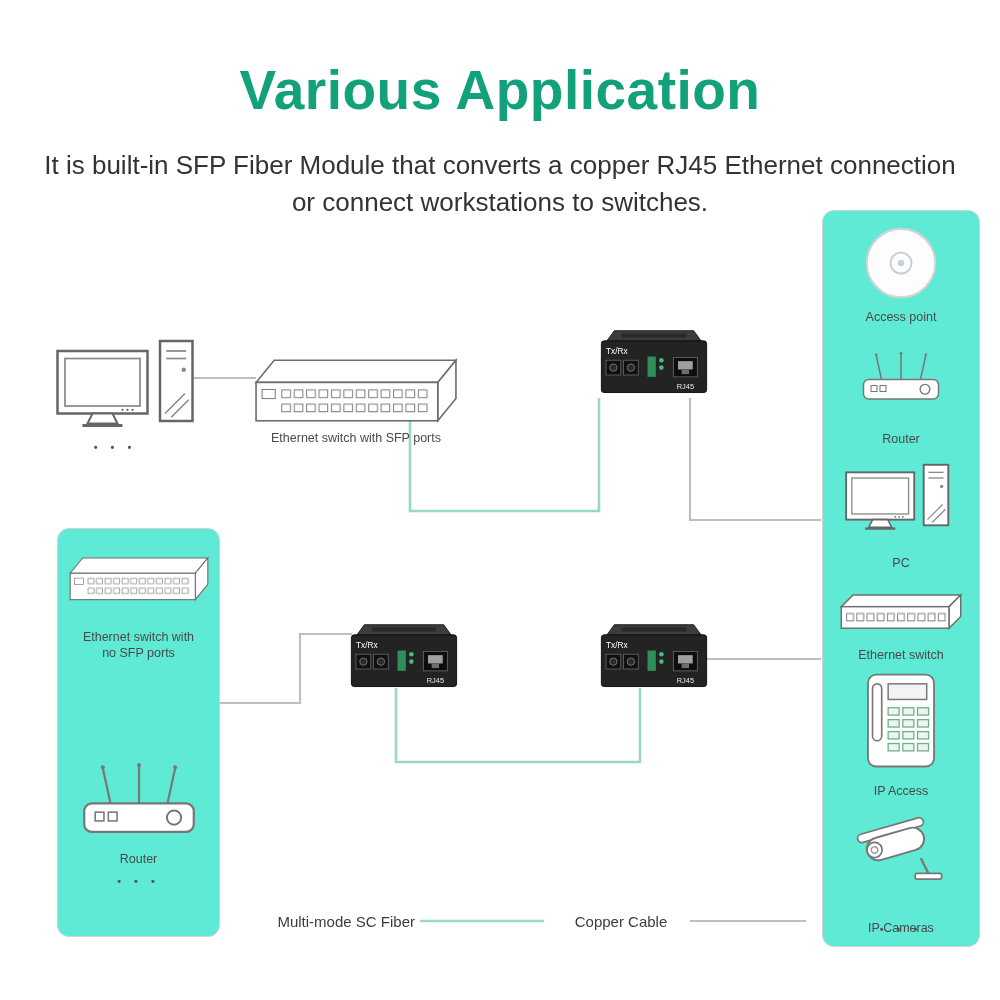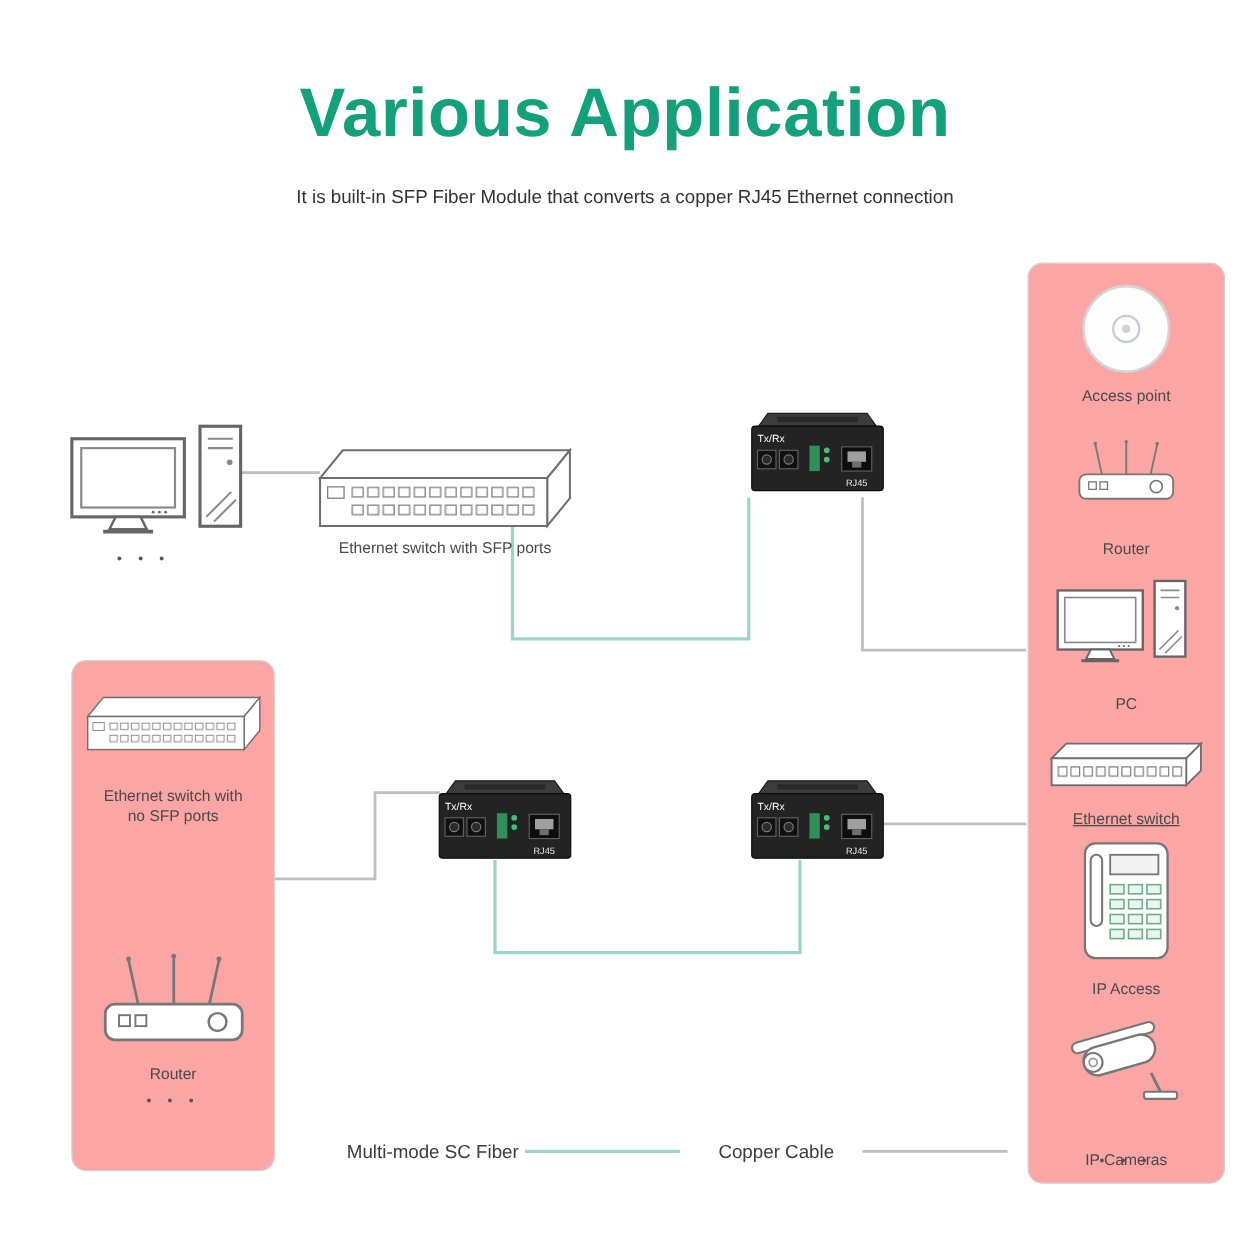--- a/index.html
+++ b/index.html
@@ -1,23 +1,23 @@
 <!DOCTYPE html>
 <html><head>
 <meta charset="utf-8">
 <style>
   html,body { margin:0; padding:0; background:#fff; }
   #stage { position:relative; width:1000px; height:1000px; background:#fff;
            font-family:"Liberation Sans", sans-serif; overflow:hidden; }
   #title { position:absolute; top:58px; left:0; right:0; text-align:center;
            font-size:55px; font-weight:bold; color:#12A17B; letter-spacing:.5px; }
   #desc  { position:absolute; top:147px; left:0; right:0; text-align:center;
-           font-size:15px; color:#333; line-height:1.42; }
+           font-size:26px; color:#333; line-height:1.42; }
   .lbl   { position:absolute; text-align:center; font-size:12.5px; color:#4a4a4a; line-height:1.3; }
-  .box   { position:absolute; border:1.6px solid #d2d2d2; border-radius:12px; background:#fca5a5; z-index:1; }
+  .box   { position:absolute; border:1.6px solid #d2d2d2; border-radius:12px; background:#5eead4; z-index:1; }
   .dev   { position:absolute; z-index:2; }
   .cc    { left:50%; transform:translateX(-50%); }
   .dots  { position:absolute; left:0; right:0; text-align:center; font-size:11px;
            letter-spacing:5px; color:#555; font-weight:bold; }
   #lines { position:absolute; top:0; left:0; z-index:0; }
   .fiber  { stroke:#9BD6CA; stroke-width:2.6; fill:none; }
   .copper { stroke:#BFBFBF; stroke-width:2.2; fill:none; }
   svg.icon { display:block; }
   svg text { font-family:"Liberation Sans", sans-serif; }
   .legend-lbl { position:absolute; font-size:15px; color:#3c3c3c; }
@@ -144,20 +144,21 @@
     <path class="copper" d="M218,703 H300 V634 H352"></path>
     <path class="fiber" d="M396,688 V762 H640 V688"></path>
     <path class="copper" d="M706,659 H821"></path>
     <path class="fiber" d="M420,921 H544"></path>
     <path class="copper" d="M690,921 H806"></path>
   </svg>
 
   <div id="title">Various Application</div>
   <div id="desc">
     <div>It is built-in SFP Fiber Module that converts a copper RJ45 Ethernet connection</div>
+    <div>or connect workstations to switches.</div>
   </div>
 
   <div class="dev" style="left:55px; top:336px;">
     <svg class="icon" width="150" height="115" viewBox="0 0 120 92">
         <use href="#pcg"></use>
       </svg>
   </div>
   <div class="dots" style="left:70px; top:441px; width:90px;">• • •</div>
 
   <div class="dev" style="left:250px; top:356px;">
@@ -219,21 +220,21 @@
           <use href="#pcg"></use>
         </svg>
     </div>
     <div class="lbl" style="left:0; right:0; top:344px;">PC</div>
 
     <div class="dev cc" style="top:380px;">
       <svg class="icon" width="128" height="47" viewBox="0 0 130 48">
           <use href="#switchrowg"></use>
         </svg>
     </div>
-    <div class="lbl" style="left:0; right:0; top:436px;text-decoration:underline;">Ethernet switch</div>
+    <div class="lbl" style="left:0; right:0; top:436px;">Ethernet switch</div>
 
     <div class="dev cc" style="top:460px;">
       <svg class="icon" width="92" height="101" viewBox="0 0 100 110">
           <use href="#phg"></use>
         </svg>
     </div>
     <div class="lbl" style="left:0; right:0; top:572px;">IP Access</div>
 
     <div class="dev cc" style="top:594px;">
       <svg class="icon" width="104" height="82" viewBox="0 0 110 86">

